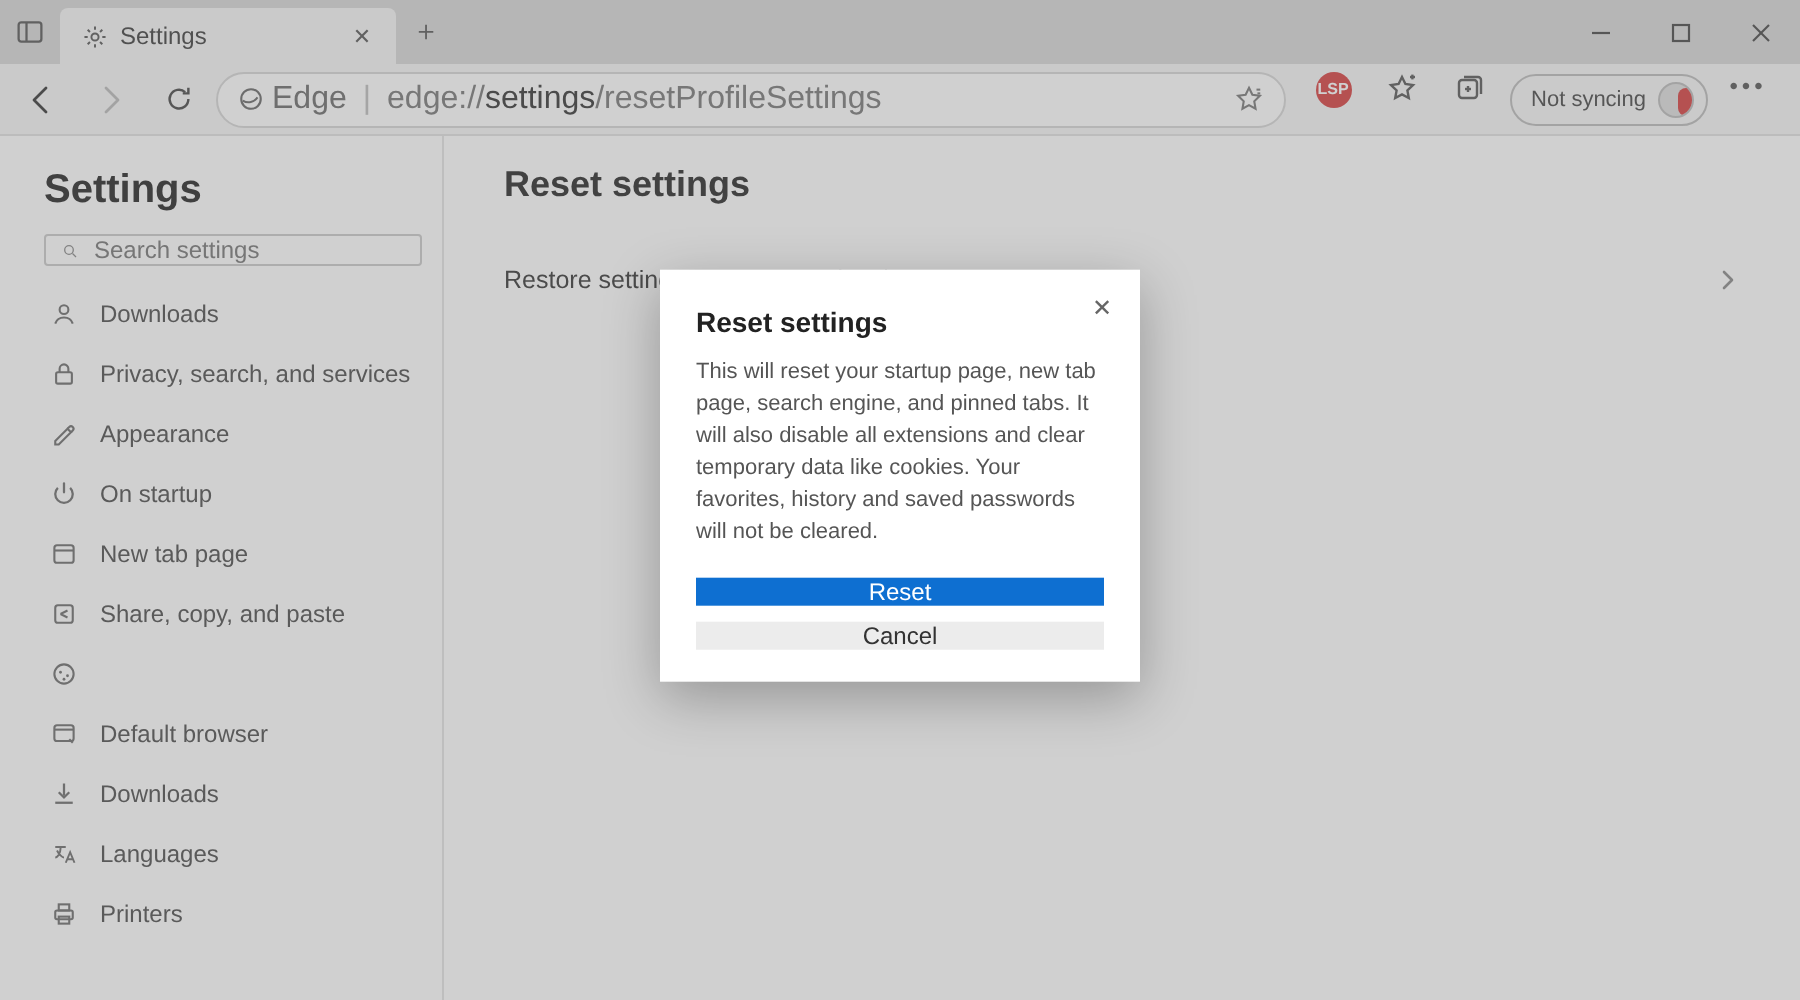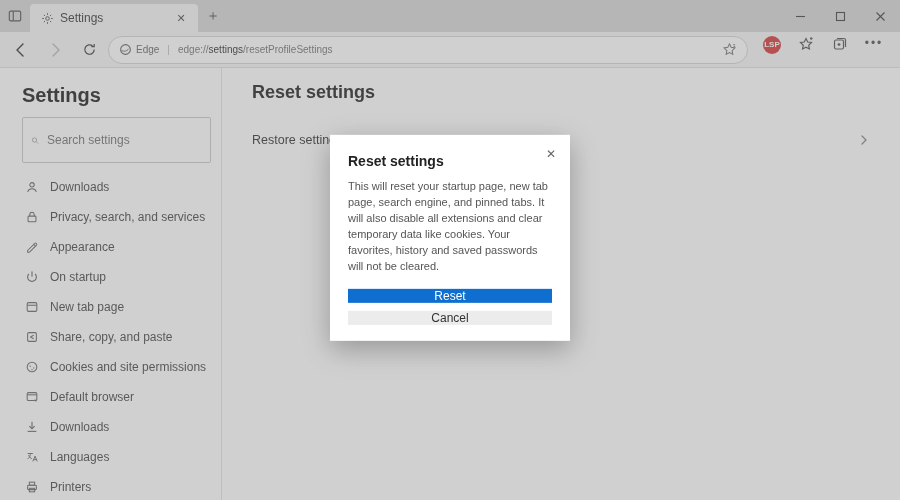--- a/index.html
+++ b/index.html
@@ -15,39 +15,39 @@
   .tab .tab-close { width: 14px; height: 14px; display:flex; align-items:center; justify-content:center; color:#555; font-size:11px;}
   .newtab { width: 30px; display: flex; align-items: center; justify-content: center; color: #555; font-size: 14px; }
   .titlebar .spacer { flex: 1; }
   .win-controls { display: flex; }
   .win-btn { width: 40px; display: flex; align-items: center; justify-content: center; color: #444; }
 
   
   .toolbar { height: 36px; background: #f6f6f6; display: flex; align-items: center; padding: 0 6px; gap: 4px; border-bottom: 1px solid #e1e1e1; }
   .tbtn { width: 30px; height: 28px; display: flex; align-items: center; justify-content: center; color: #555; border-radius:3px;}
   .tbtn.dis { color: #b0b0b0; }
-  .addrbar { flex: 1; display: flex; align-items: center; height: 28px; border: 1px solid #d6d6d6; border-radius: 14px; background: #fff; padding: 0 10px; gap: 8px; color:#6a6a6a; font-size:10px;}
+  .addrbar { flex: 1; display: flex; align-items: center; height: 28px; border: 1px solid #d6d6d6; border-radius: 14px; background: #fff; padding: 0 10px; gap: 8px; color:#6a6a6a; font-size:16px;}
   .addrbar .edge-chip { display:flex; align-items:center; gap:4px; color:#6a6a6a;}
   .addrbar .sep { color:#bdbdbd; }
   .addrbar .url { color:#777; }
   .addrbar .url .bold { color:#333; }
   .addrbar .flexgrow { flex:1; }
   .right-icons { display:flex; align-items:center; gap:6px; padding: 0 6px;}
   .icon-btn { width: 28px; height: 28px; display:flex; justify-content:center; color:#555; border-radius:3px;}
   .lsp { width:18px; height:18px; background:#d63c3c; border-radius:50%; color:#fff; font-size:8px; display:flex; align-items:center; justify-content:center; font-weight:bold;}
   .sync-pill { display:flex; align-items:center; gap:6px; border:1px solid #bbb; border-radius:14px; height:26px; padding:0 6px 0 10px; font-size:11px; color:#444;}
   .sync-pill .avatar { width:18px; height:18px; border-radius:50%; background:#ddd; border:1px solid #bbb; position:relative; overflow:hidden;}
   .sync-pill .avatar::after { content:""; position:absolute; right:-2px; top:2px; width:9px; height:14px; background:#d63c3c; border-radius:4px;}
   .menu-dots { letter-spacing:2px; font-size:12px; color:#555; width:28px; text-align:center;}
 
   
   .content { position:absolute; top:68px; left:0; right:0; bottom:0; display:flex; background:#fff;}
   .sidebar { width:222px; border-right:1px solid #e3e3e3; padding:10px 10px 10px 22px; overflow:auto;}
   .sidebar h1 { font-size:20px; font-weight:600; color:#222; margin: 6px 0 10px 0;}
-  .search-wrap { display:flex; align-items:center; border:1px solid #c9c9c9; background:#fff; border-radius:2px; height:46px; padding:0 8px; gap:8px; margin-bottom:10px;}
+  .search-wrap { display:flex; align-items:center; border:1px solid #c9c9c9; background:#fff; border-radius:2px; height:16px; padding:0 8px; gap:8px; margin-bottom:10px;}
   .search-wrap input { border:none; outline:none; font-size:12px; flex:1; background:transparent; color:#666;}
   .nav { list-style:none; display:flex; flex-direction:column; gap:2px;}
   .nav li { display:flex; align-items:center; gap:10px; height:28px; font-size:12px; color:#4a4a4a; border-radius:3px; padding-left:2px; cursor:default;}
   .nav li .nicon { width:16px; display:flex; align-items:center; justify-content:center; color:#6b6b6b;}
 
   .main { flex:1; padding: 14px 30px; }
   .main h2 { font-size:18px; font-weight:600; color:#252525; margin-bottom:20px;}
   .restore-row { display:flex; align-items:center; justify-content:space-between; height:34px; font-size:12.5px; color:#333;}
   .chev { color:#888; }
 
@@ -156,20 +156,24 @@
         </svg>
       </div>
     <div class="icon-btn">
         <svg width="16" height="16" viewBox="0 0 16 16">
           <rect x="2.5" y="4" width="9" height="9" rx="1.5" fill="none" stroke="#555" stroke-width="1.2"></rect>
           <path d="M5 2.5h7a1.5 1.5 0 0 1 1.5 1.5v7" fill="none" stroke="#555" stroke-width="1.2"></path>
           <line x1="5.5" y1="8.5" x2="8.5" y2="8.5" stroke="#555" stroke-width="1.2"></line>
           <line x1="7" y1="7" x2="7" y2="10" stroke="#555" stroke-width="1.2"></line>
         </svg>
       </div>
+    <div class="sync-pill">
+      <span>Not syncing</span>
+      <span class="avatar"></span>
+    </div>
     <div class="icon-btn">
         <span class="menu-dots">•••</span>
       </div>
   </div>
 </div>
 
 <div class="content">
   <aside class="sidebar">
     <h1>Settings</h1>
     <div class="search-wrap">
@@ -236,21 +240,20 @@
         </li>
         <li>
           <span class="nicon">
             <svg width="14" height="14" viewBox="0 0 16 16">
               <circle cx="8" cy="8" r="5.5" fill="none" stroke="#6b6b6b" stroke-width="1.2"></circle>
               <circle cx="6" cy="7" r="0.8" fill="#6b6b6b"></circle>
               <circle cx="10" cy="9" r="0.8" fill="#6b6b6b"></circle>
               <circle cx="8" cy="11" r="0.8" fill="#6b6b6b"></circle>
             </svg>
           </span>
-          <span>Cookies and site permissions</span>
         </li>
         <li>
           <span class="nicon">
             <svg width="14" height="14" viewBox="0 0 16 16">
               <rect x="2.5" y="3" width="11" height="9" rx="1.5" fill="none" stroke="#6b6b6b" stroke-width="1.2"></rect>
               <line x1="2.5" y1="5.5" x2="13.5" y2="5.5" stroke="#6b6b6b" stroke-width="1.2"></line>
               <path d="M11 11l2 2" stroke="#6b6b6b" stroke-width="1.2"></path>
             </svg>
           </span>
           <span>Default browser</span>

